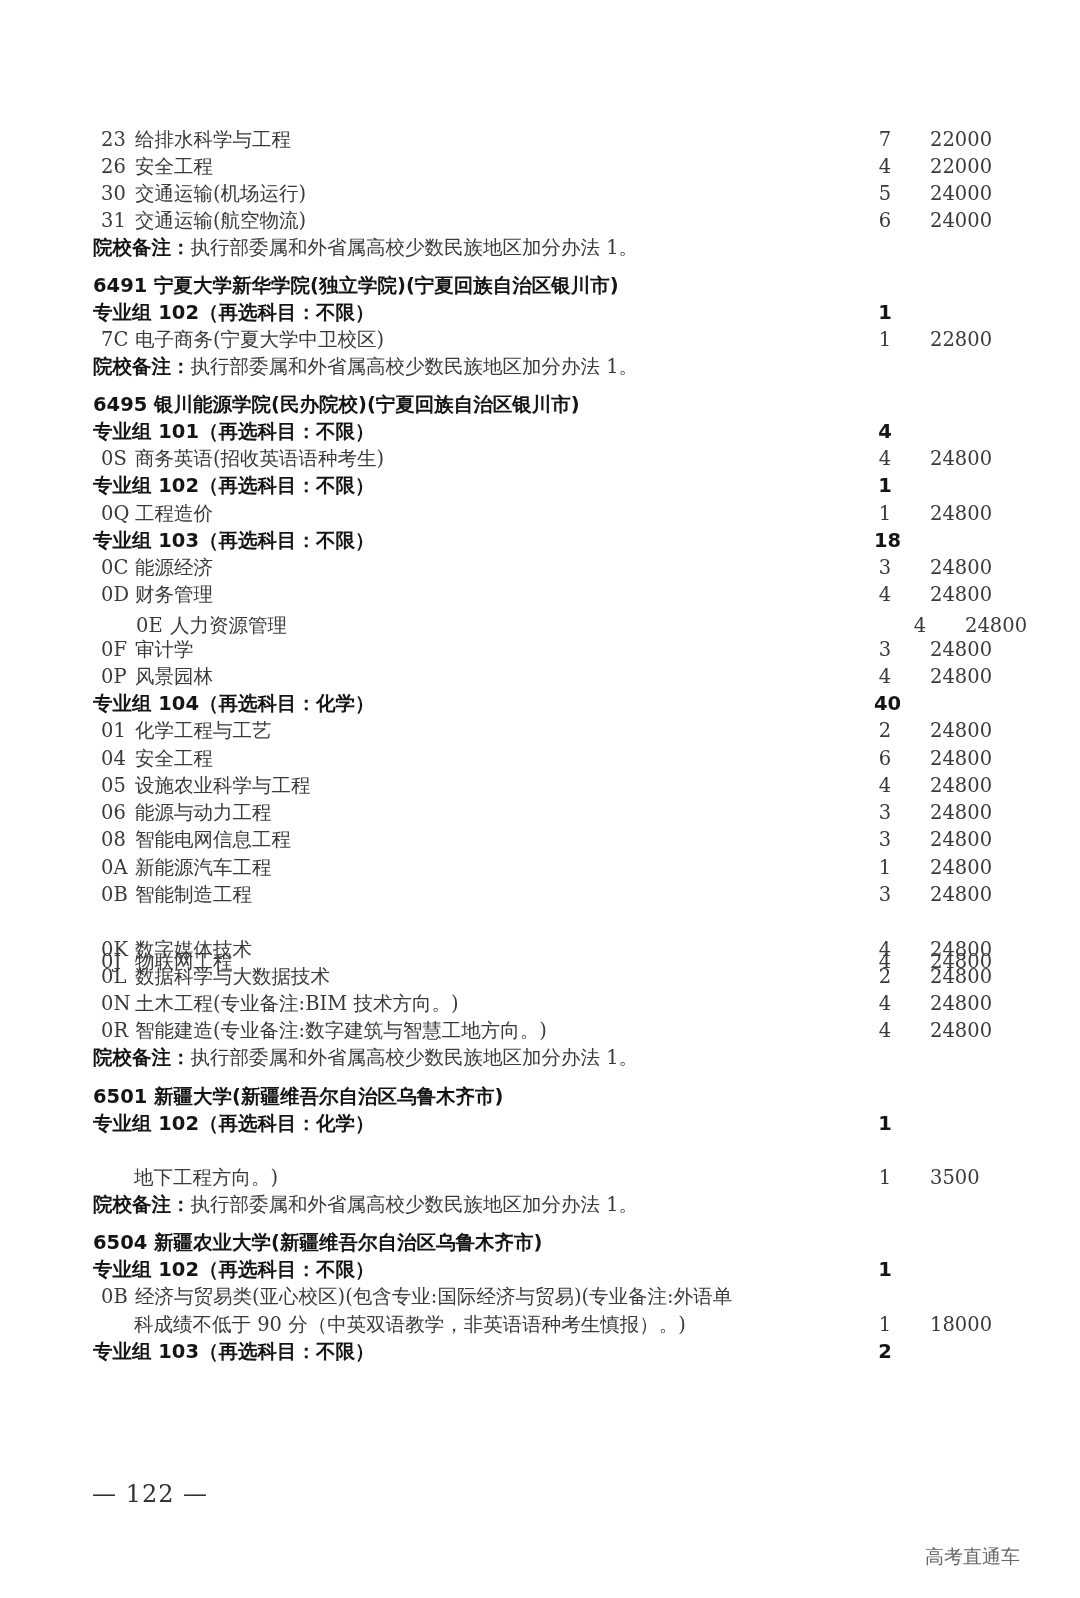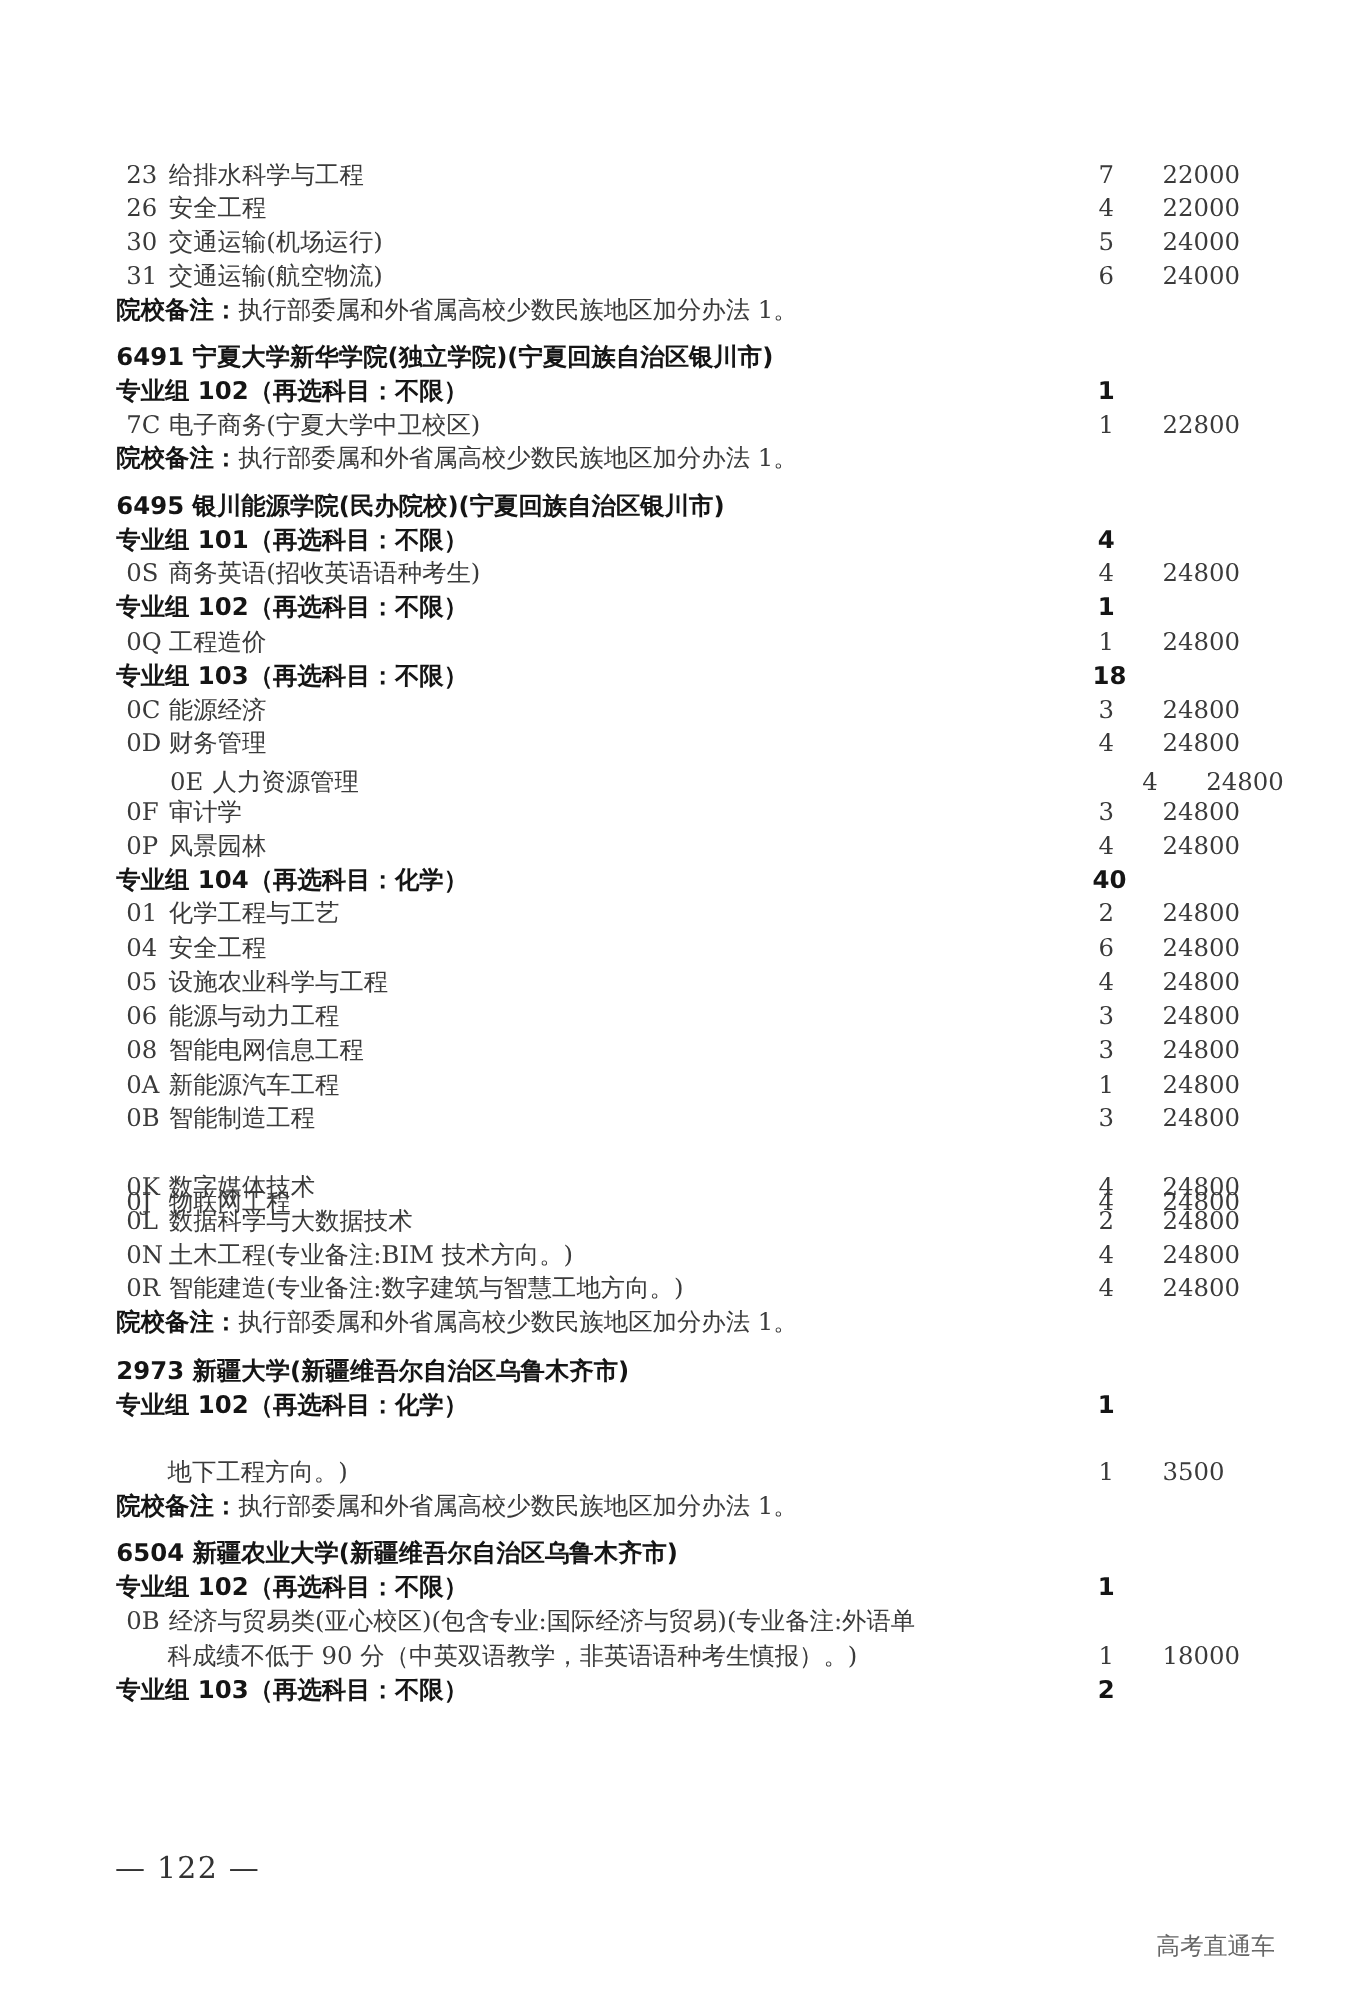--- a/index.html
+++ b/index.html
@@ -172,21 +172,21 @@
     </div>
     <div class="line major" style="top: 1017px;">
       <span class="txt serif"><span class="code">0R</span><span>智能建造(专业备注:数字建筑与智慧工地方向。)</span></span>
       <span class="num serif">4</span>
       <span class="fee serif">24800</span>
     </div>
     <div class="line note" style="top: 1044px;">
       <span class="txt"><span class="note-label">院校备注：</span><span class="note-text">执行部委属和外省属高校少数民族地区加分办法 1。</span></span>
     </div>
     <div class="line school" style="top: 1083px;">
-      <span class="txt sans">2973  新疆大学(新疆维吾尔自治区乌鲁木齐市)</span>
+      <span class="txt sans">6501  新疆大学(新疆维吾尔自治区乌鲁木齐市)</span>
     </div>
     <div class="line group" style="top: 1110px;">
       <span class="txt sans">专业组 102（再选科目：化学）</span>
       <span class="num sans">1</span>
     </div>
     <div class="line cont" style="top: 1164px;">
       <span class="txt serif">地下工程方向。)</span>
       <span class="num serif">1</span>
       <span class="fee serif">3500</span>
     </div>

